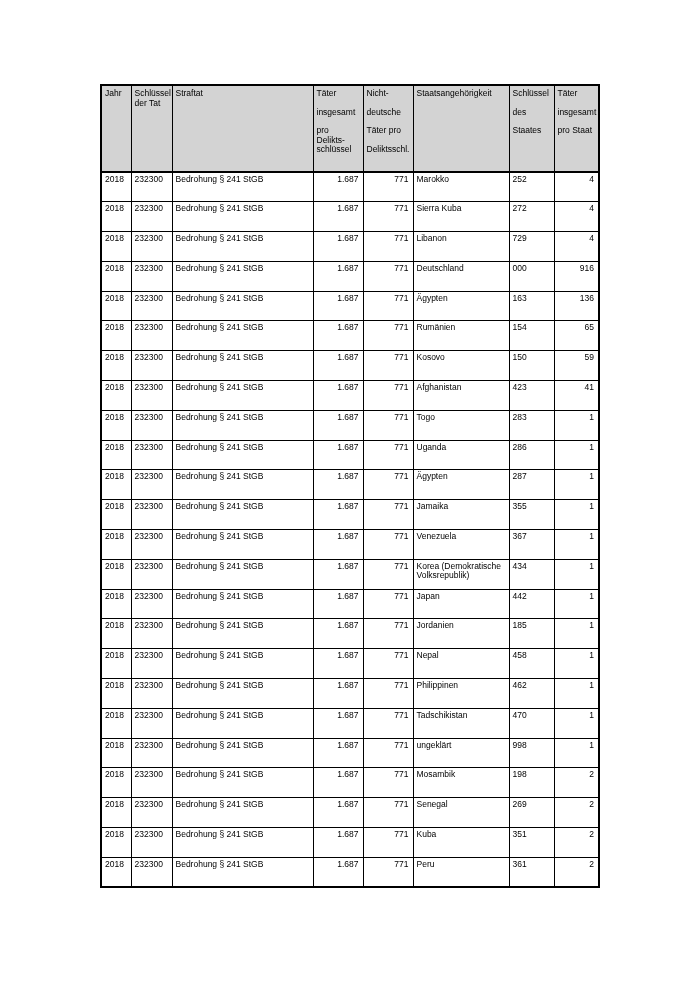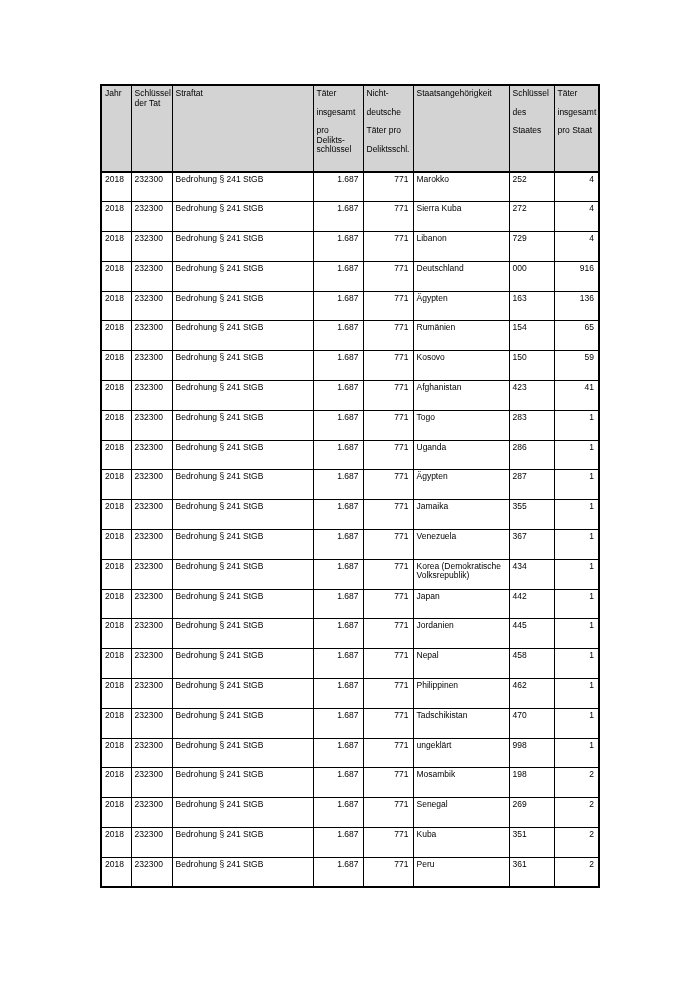--- a/index.html
+++ b/index.html
@@ -275,21 +275,21 @@
           <td>442</td>
           <td class="num">1</td>
         </tr>
         <tr class="data-row">
           <td>2018</td>
           <td>232300</td>
           <td>Bedrohung § 241 StGB</td>
           <td class="num">1.687</td>
           <td class="num">771</td>
           <td>Jordanien</td>
-          <td>445</td>
+          <td>185</td>
           <td class="num">1</td>
         </tr>
         <tr class="data-row">
           <td>2018</td>
           <td>232300</td>
           <td>Bedrohung § 241 StGB</td>
           <td class="num">1.687</td>
           <td class="num">771</td>
           <td>Nepal</td>
           <td>458</td>

